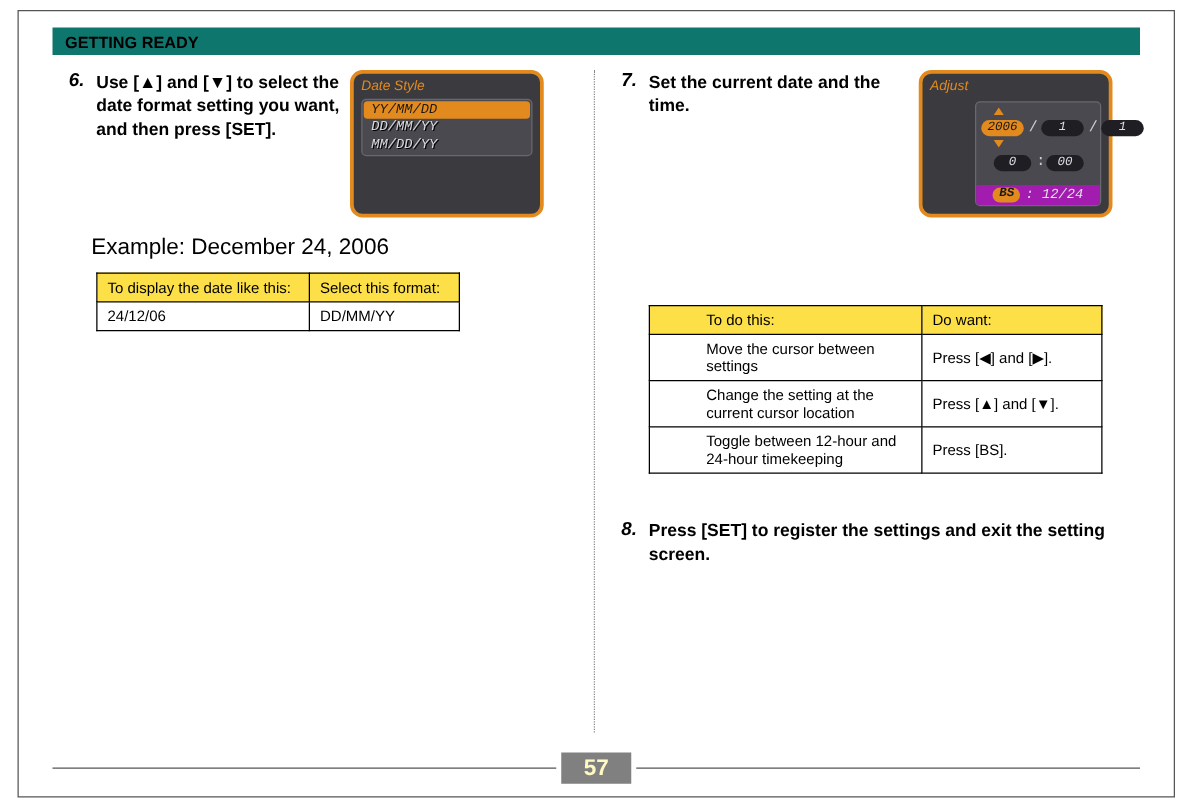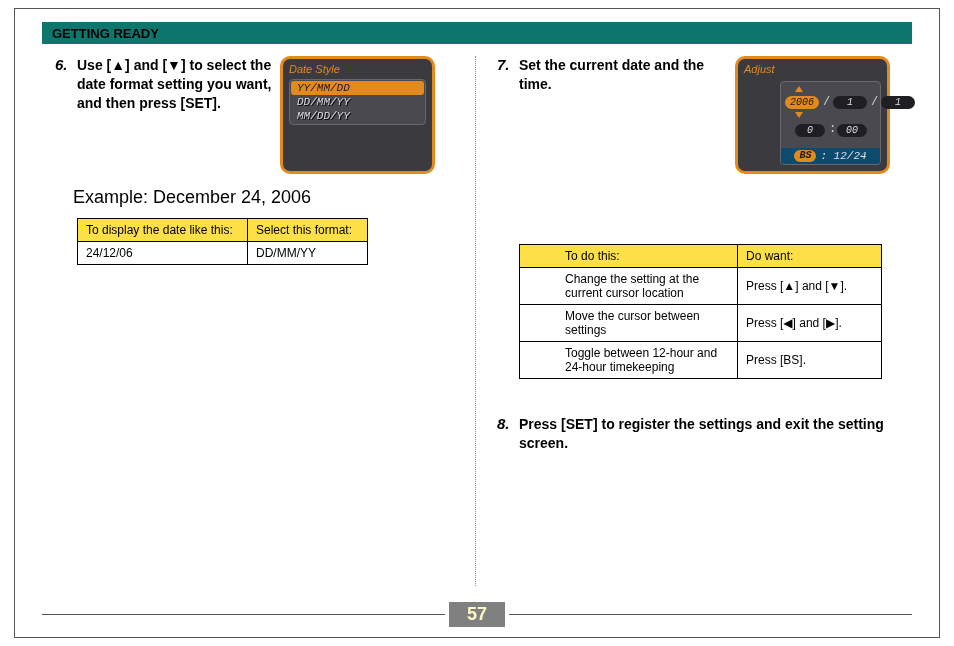--- a/index.html
+++ b/index.html
@@ -166,21 +166,21 @@
   .sep {
     position: absolute;
     color: #cfced6;
     font-family: "Courier New", monospace;
     font-size: 12px;
   }
   .adj-footer {
     position: absolute;
     left: 0; right: 0; bottom: 0;
     height: 16px;
-    background: #0c4a6e;
+    background: #a21caf;
     border-radius: 0 0 3px 3px;
     display:flex;
     align-items:center;
     justify-content:center;
   }
   .bs-badge {
     background: #e38a1f;
     color: #1a1a1a;
     font-family: "Courier New", monospace;
     font-style: italic;
@@ -263,26 +263,26 @@
     <div class="step-text narrow">Set the current date and the time.</div>
   </div>
 
   <table class="data t2" style="margin-top:150px">
     <tbody>
         <tr>
       <th>To do this:</th>
       <th>Do want:</th>
     </tr>
     <tr>
+      <td>Move the cursor between settings</td>
+      <td>Press [◀] and [▶].</td>
+    </tr>
+    <tr>
       <td>Change the setting at the current cursor location</td>
       <td>Press [▲] and [▼].</td>
-    </tr>
-    <tr>
-      <td>Move the cursor between settings</td>
-      <td>Press [◀] and [▶].</td>
     </tr>
     <tr>
       <td>Toggle between 12-hour and 24-hour timekeeping</td>
       <td>Press [BS].</td>
     </tr>
   </tbody>
     </table>
 
   <div class="step-row step8">
     <div class="step-num">8.</div>

